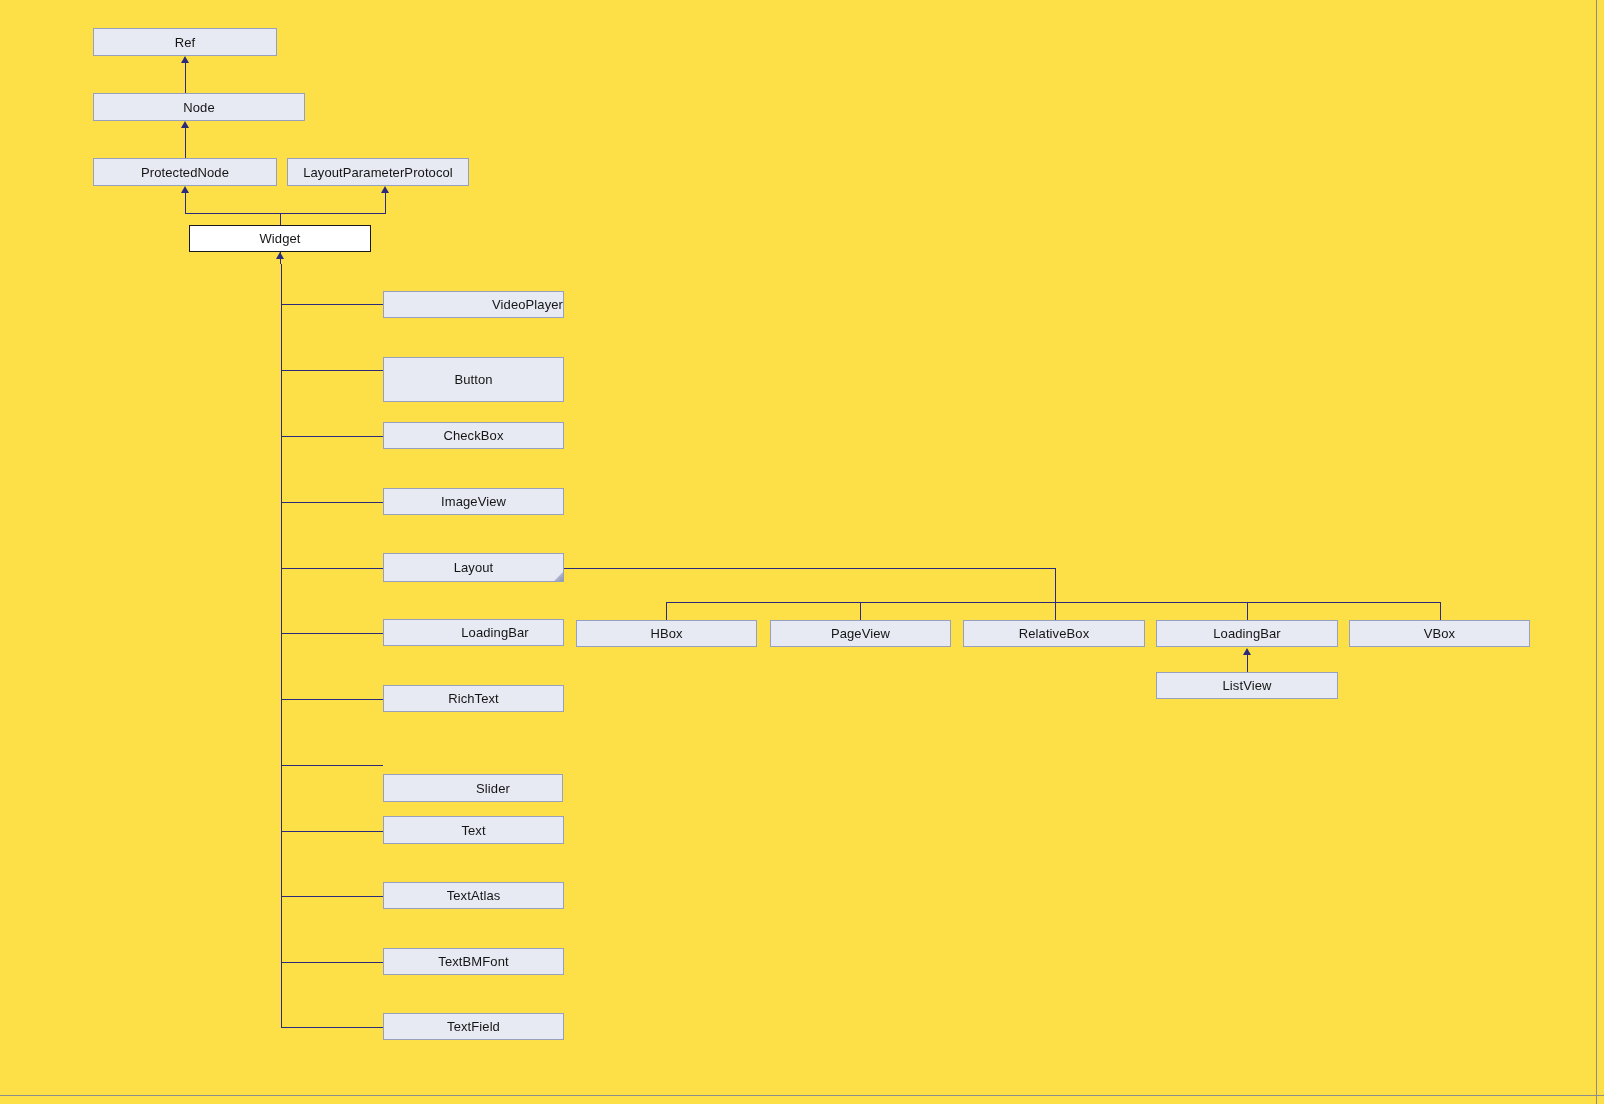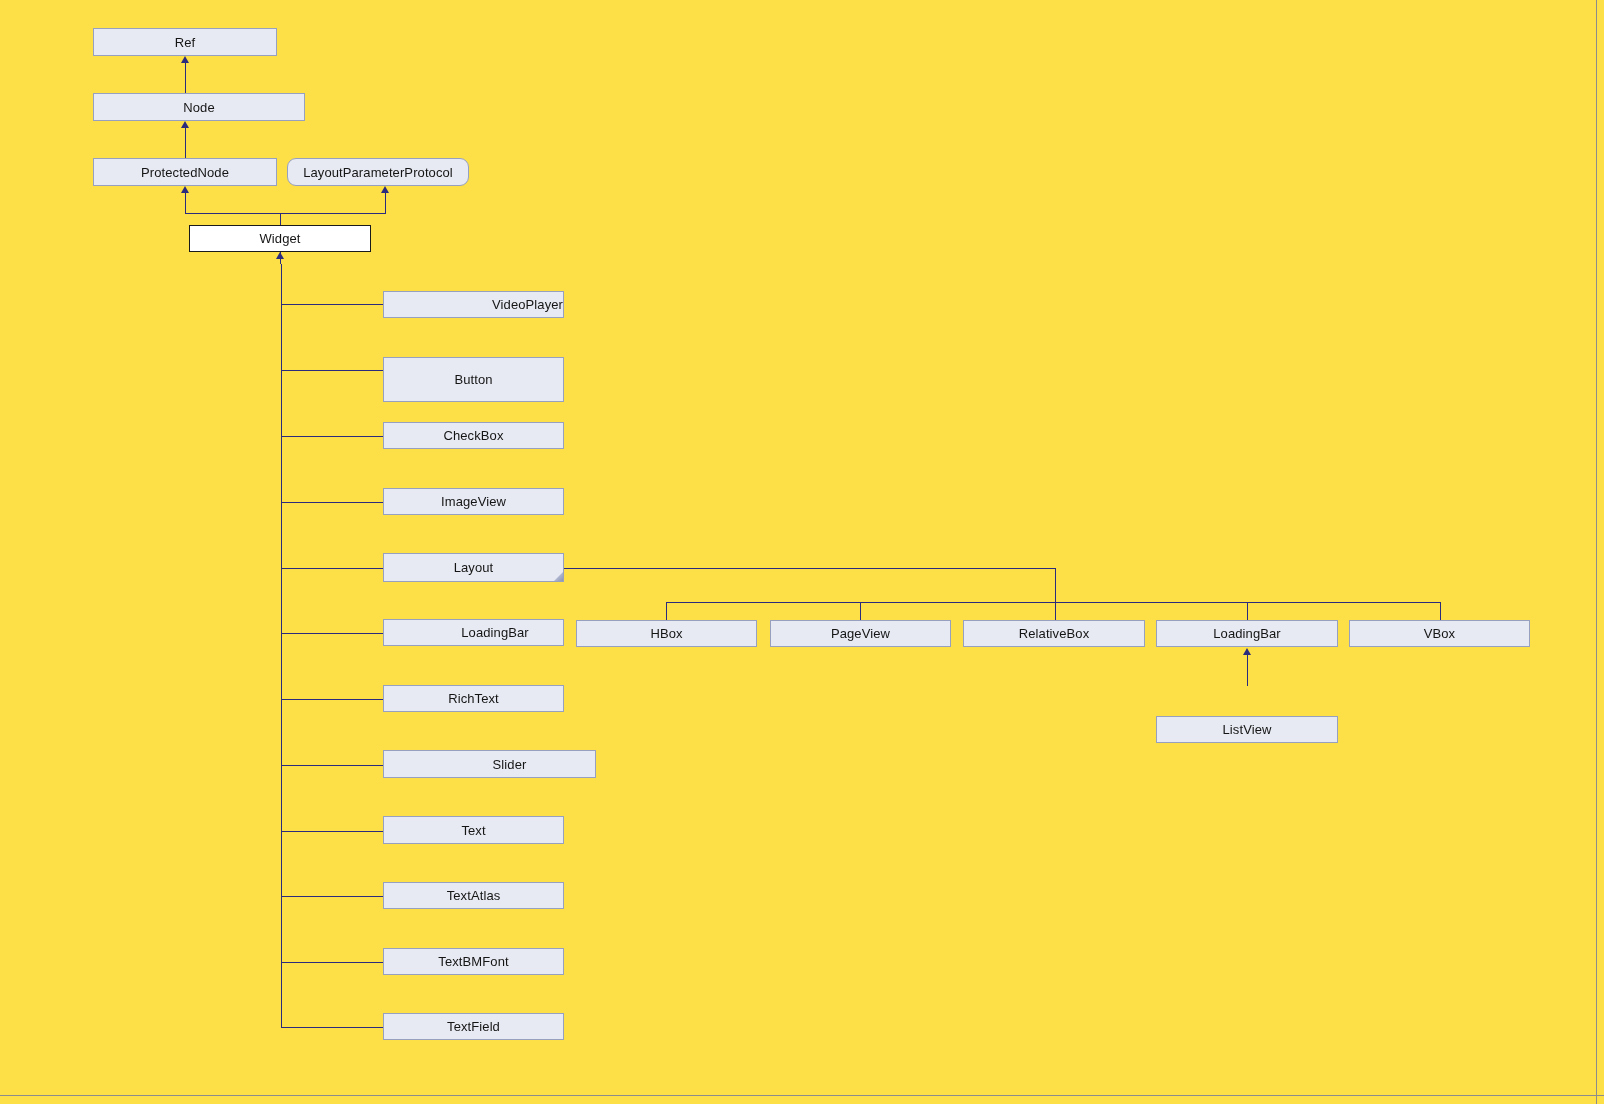--- a/index.html
+++ b/index.html
@@ -96,21 +96,21 @@
     <span>Node</span>
   </div>
 
   <div class="edge v" style="left:185px; top:128px; height:30px;"></div>
   <div class="arrow" style="left:181px; top:121px;"></div>
 
   <div class="node" style="left:93px; top:158px; width:184px; height:28px;">
     <span>ProtectedNode</span>
   </div>
 
-  <div class="node" style="left:287px; top:158px; width:182px; height:28px;border-radius:9px;">
+  <div class="node" style="left:287px; top:158px; width:182px; height:28px;">
     <span>LayoutParameterProtocol</span>
   </div>
 
   <div class="edge v" style="left:280px; top:213px; height:13px;"></div>
 
   <div class="edge h" style="left:185px; top:213px; width:201px;"></div>
 
   <div class="edge v" style="left:185px; top:193px; height:21px;"></div>
   <div class="arrow" style="left:181px; top:186px;"></div>
 
@@ -156,21 +156,21 @@
   <div class="node" style="left:383px; top:619px; width:181px; height:27px;padding-left:43px;">
     <span>LoadingBar</span>
   </div>
 
   <div class="edge h" style="left:281px; top:699px; width:102px;"></div>
   <div class="node" style="left:383px; top:685px; width:181px; height:27px;">
     <span>RichText</span>
   </div>
 
   <div class="edge h" style="left:281px; top:765px; width:102px;"></div>
-  <div class="node" style="left:383px; top:750px; width:213px; height:28px;padding-left:40px;">
+  <div class="node" style="left:383px; top:774px; width:180px; height:28px;padding-left:40px;">
     <span>Slider</span>
   </div>
 
   <div class="edge h" style="left:281px; top:831px; width:102px;"></div>
   <div class="node" style="left:383px; top:816px; width:181px; height:28px;">
     <span>Text</span>
   </div>
 
   <div class="edge h" style="left:281px; top:896px; width:102px;"></div>
   <div class="node" style="left:383px; top:882px; width:181px; height:27px;">
@@ -211,17 +211,17 @@
   <div class="node" style="left:1156px; top:620px; width:182px; height:27px;">
     <span>LoadingBar</span>
   </div>
   <div class="node" style="left:1349px; top:620px; width:181px; height:27px;">
     <span>VBox</span>
   </div>
 
   <div class="edge v" style="left:1247px; top:655px; height:31px;"></div>
   <div class="arrow" style="left:1243px; top:648px;"></div>
 
-  <div class="node" style="left:1156px; top:716px; width:182px; height:27px;">
+  <div class="node" style="left:1156px; top:672px; width:182px; height:27px;">
     <span>ListView</span>
   </div>
 
 </div>
 
 </body></html>

